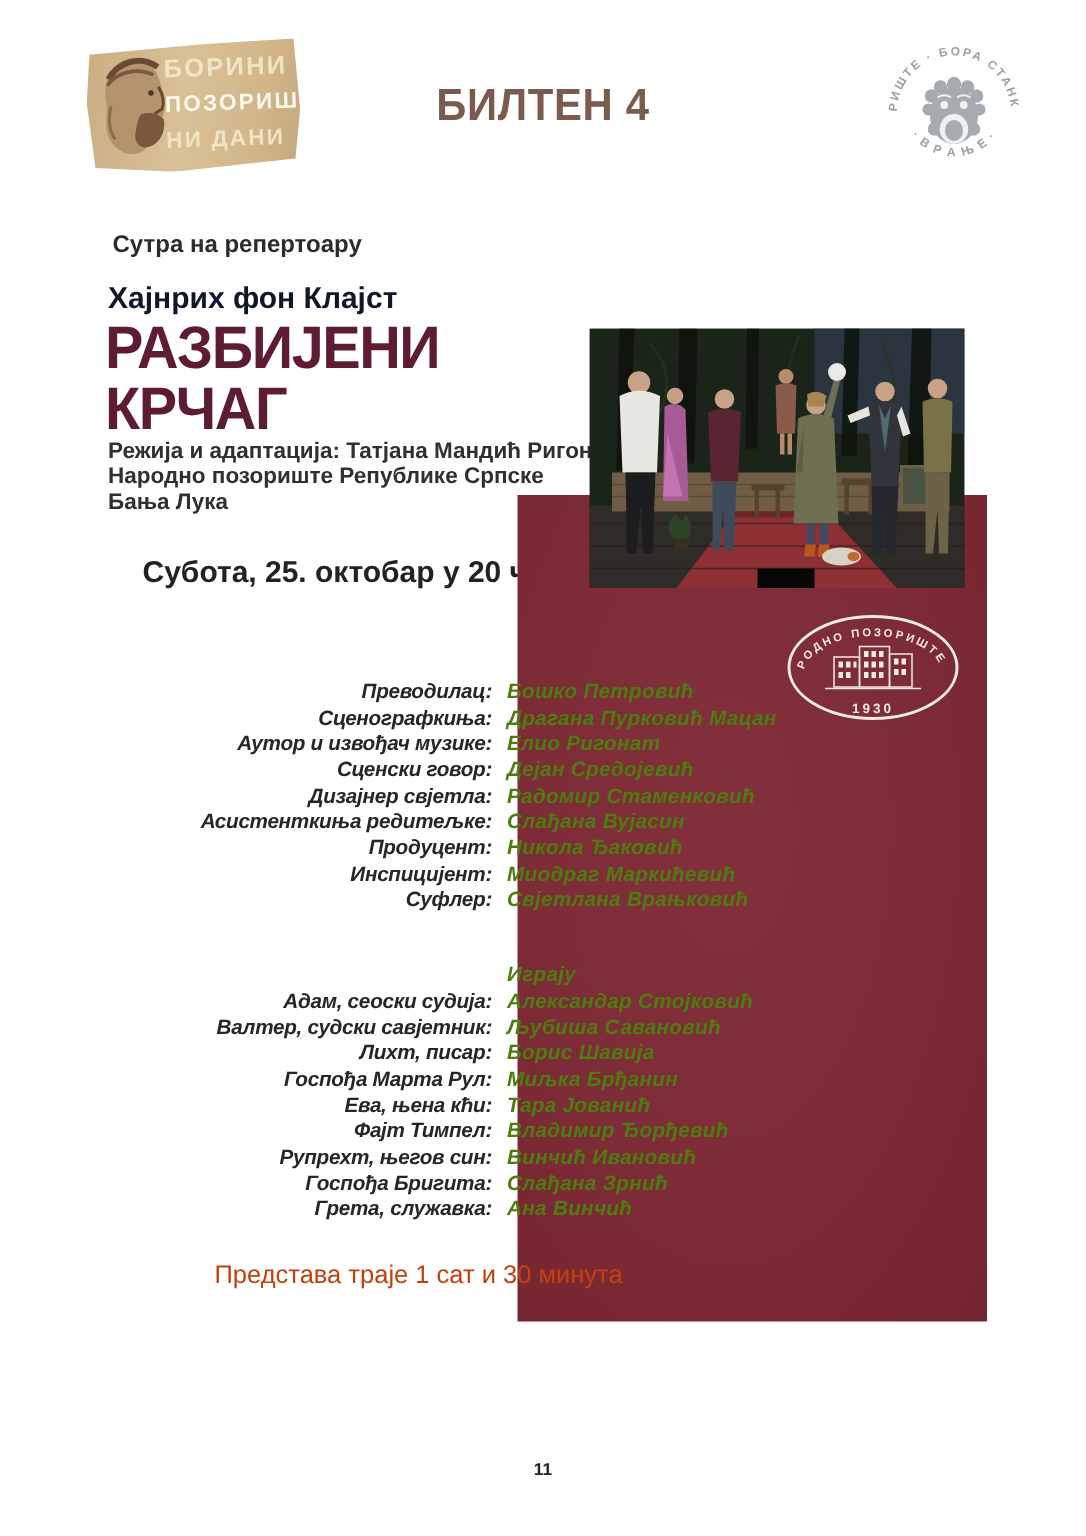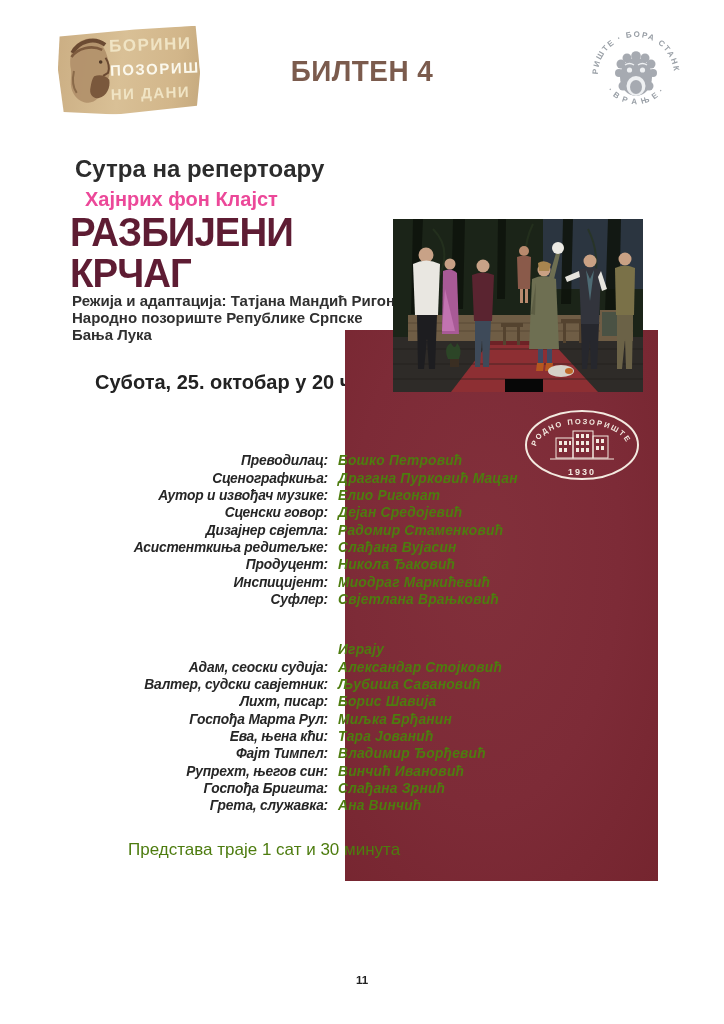--- a/index.html
+++ b/index.html
@@ -20,30 +20,30 @@
   .stamp-text .l1{font-size:17px;letter-spacing:1.5px;}
   .stamp-text .l2{font-size:15px;letter-spacing:1.5px;color:#fbf8ec;}
   .stamp-text .l3{font-size:15px;letter-spacing:1.5px;}
   .bulletin-title{
     position:absolute;left:0;right:0;top:54px;text-align:center;
     font-size:30px;font-weight:700;color:#7b5b4d;letter-spacing:.5px;
     transform:scaleX(.93);
   }
   .circle-logo{position:absolute;left:583px;top:20px;}
   
-  .kicker{position:absolute;left:75px;top:155px;font-size:24px;font-weight:700;color:#2c2c2c;}
-  .author{position:absolute;left:72px;top:188px;font-size:20px;font-weight:700;color:#ec4899;margin-left:13px;}
+  .kicker{position:absolute;left:75px;top:155px;font-size:16px;font-weight:700;color:#2c2c2c;}
+  .author{position:absolute;left:72px;top:188px;font-size:20px;font-weight:700;color:#0f172a;}
   .show-title{
     position:absolute;left:70px;top:212px;font-size:40px;line-height:41px;font-weight:800;
     color:#5e1c33;letter-spacing:-1px;transform:scaleX(.96);transform-origin:left top;white-space:nowrap;
   }
   .director-block{position:absolute;left:72px;top:292px;font-size:15px;line-height:17.2px;
     font-weight:700;color:#303030;}
   .datetime{position:absolute;left:95px;top:371px;font-size:20px;font-weight:700;color:#222;}
-  .duration{position:absolute;left:128px;top:840px;font-size:17px;font-weight:400;color:#4d7c0f;}
+  .duration{position:absolute;left:143px;top:840px;font-size:17px;font-weight:400;color:#c2410c;}
   
   .red-block{
     position:absolute;left:345px;top:330px;width:313px;height:551px;
     background:radial-gradient(ellipse at 45% 40%, #82303b 0%, #7d2b37 55%, #75252f 100%);
   }
   .stage-photo{position:absolute;left:393px;top:219px;width:250px;height:173px;}
   .seal{position:absolute;left:522px;top:407px;}
   
   .rows{position:absolute;left:61px;width:575px;font-style:italic;}
   #credits-rows{top:452px;}

